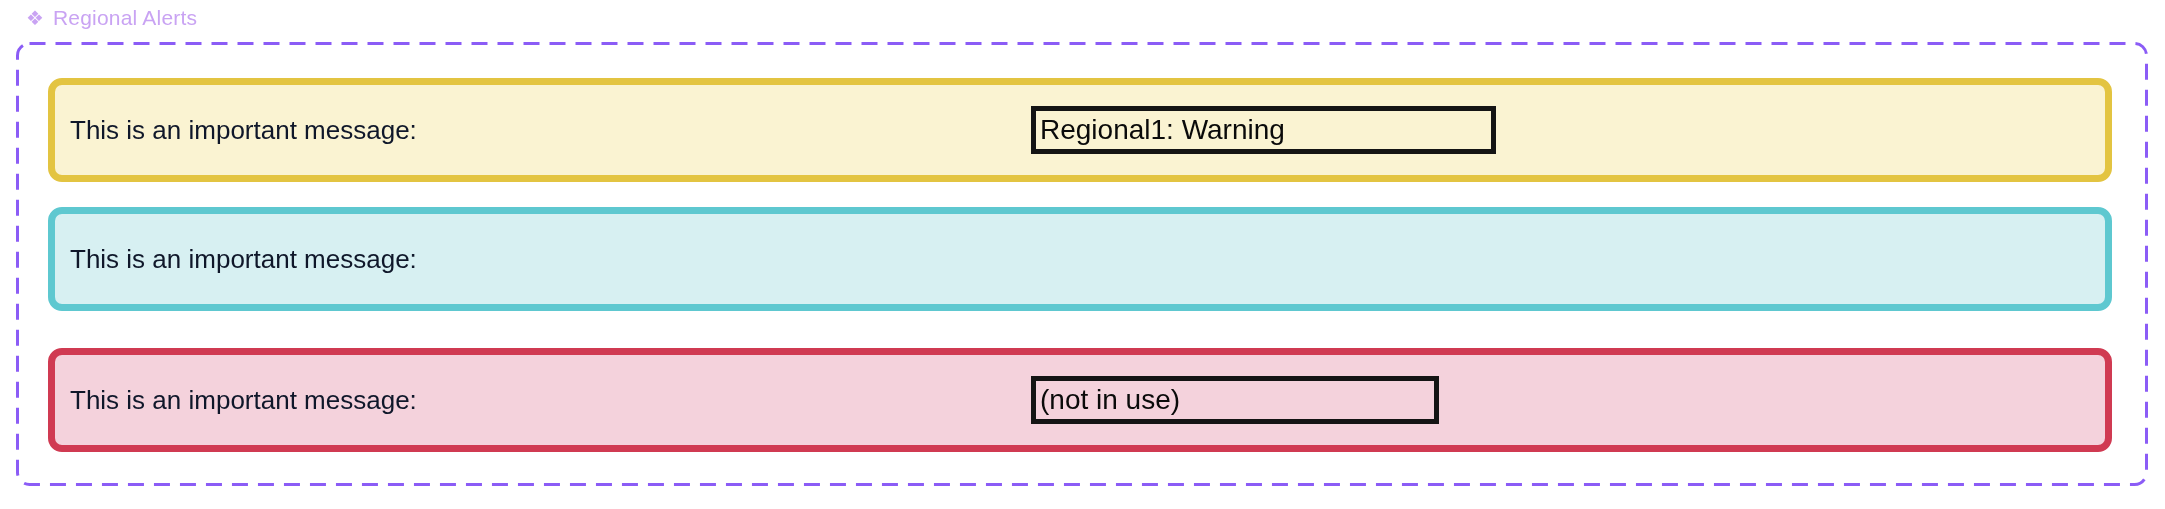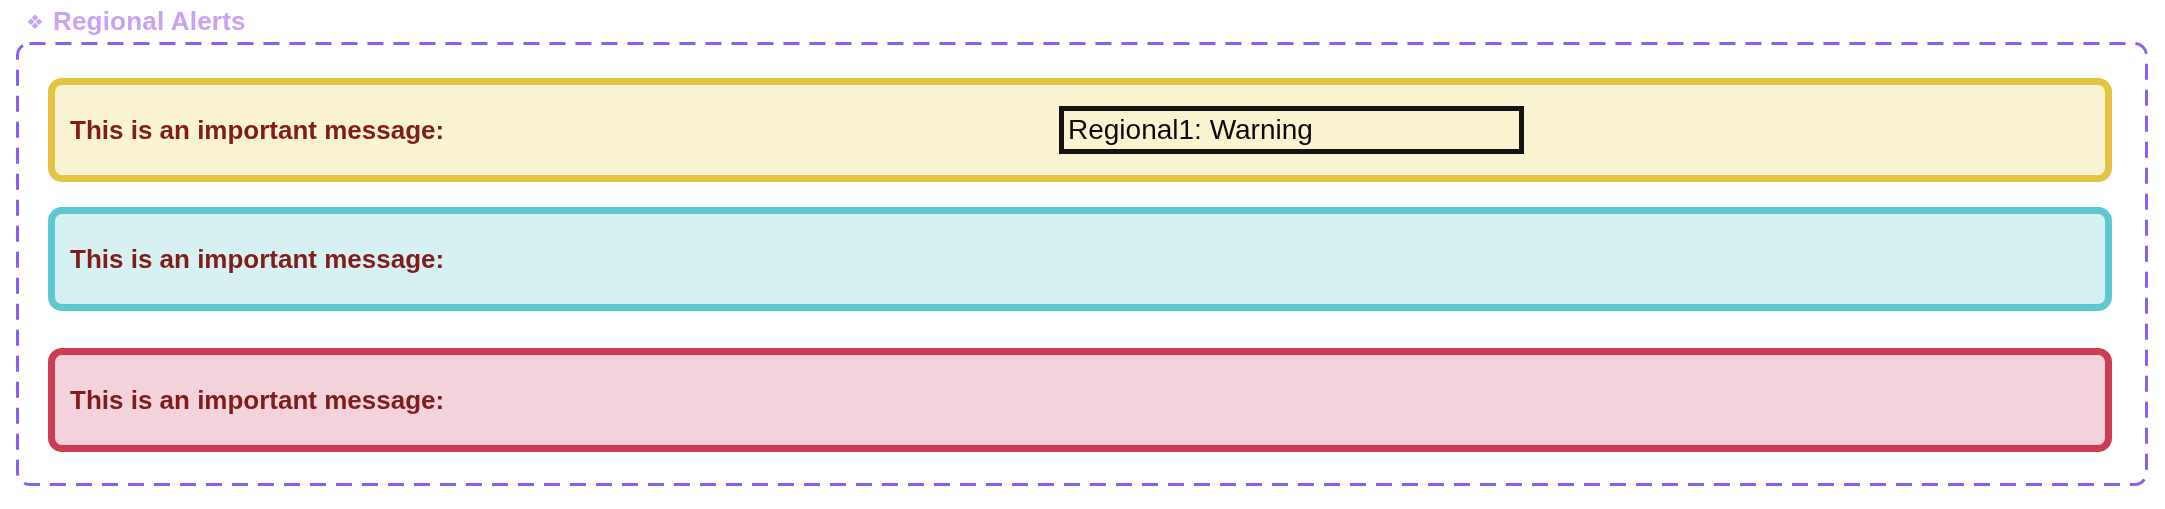--- a/index.html
+++ b/index.html
@@ -23,22 +23,22 @@
     align-items: center;
     gap: 9px;
     color: #c9a3f3;
   }
   .group-icon {
     font-size: 20px;
     line-height: 1;
     color: #c9a3f3;
   }
   .group-title {
-    font-size: 26px;
-    font-weight: 700;
+    font-size: 21px;
+    font-weight: 400;
     letter-spacing: 0.2px;
     color: #c9a3f3;
     white-space: nowrap;
   }
 
   
   .region-container {
     position: absolute;
     left: 16px;
     top: 42px;
@@ -66,39 +66,38 @@
     padding-left: 15px;
   }
   .alert-0 { top: 36px; }
   .alert-1 { top: 165px; }
   .alert-2 { top: 306px; }
 
   .alert-message {
     flex: 0 0 961px;
     width: 961px;
     font-size: 26px;
-    color: #7f1d1d;
+    color: #0f172a;
     white-space: nowrap;
     overflow: hidden;
-    font-weight: bold;
   }
 
   .value-box {
     height: 48px;
     border: 5px solid #141414;
     display: flex;
     align-items: center;
     padding-left: 4px;
     font-size: 28px;
     color: #0a0a0a;
     background: transparent;
     white-space: nowrap;
     overflow: hidden;
   }
-  .alert-0 .value-box { width: 465px; margin-left: 28px; }
+  .alert-0 .value-box { width: 465px; }
   .alert-1 .value-box { width: 460px; }
   .alert-2 .value-box { width: 408px; }
 </style>
 </head>
 <body>
 
 <div class="screen">
 
   <div class="group-header" style="color: rgb(201, 163, 243);">
     <span class="group-icon">❖</span>
@@ -115,16 +114,17 @@
       <span class="alert-message">This is an important message:</span>
       <div class="value-box">Regional1: Warning</div>
     </div>
 
     <div class="alert alert-1" style="border-color: rgb(94, 200, 208); background-color: rgb(215, 240, 242);">
       <span class="alert-message">This is an important message:</span>
     </div>
 
     <div class="alert alert-2" style="border-color: rgb(208, 58, 82); background-color: rgb(244, 210, 220);">
       <span class="alert-message">This is an important message:</span>
+      <div class="value-box">(not in use)</div>
     </div>
 
   </div>
 </div>
 
 </body></html>

